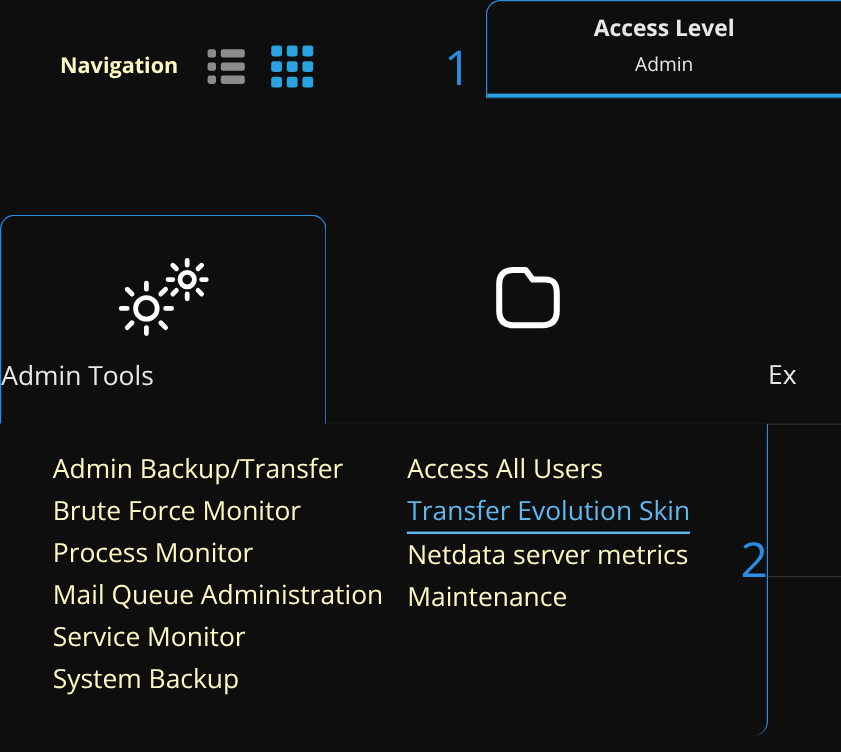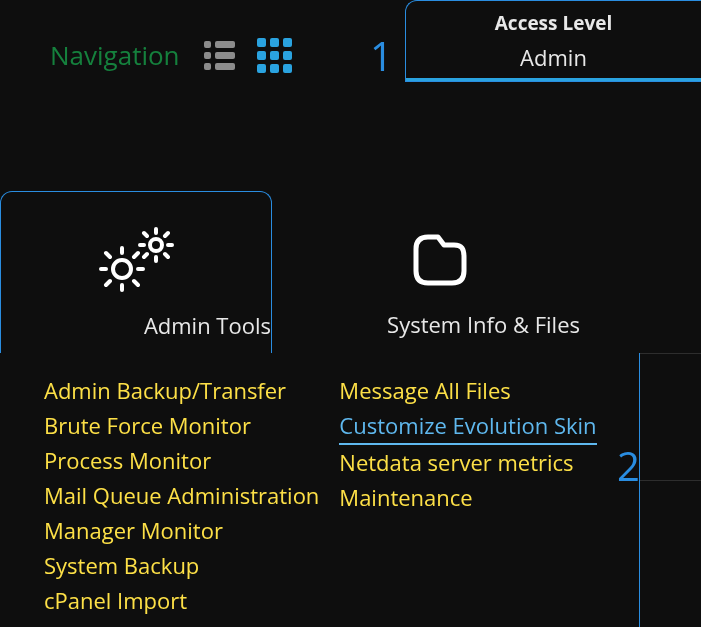--- a/index.html
+++ b/index.html
@@ -15,23 +15,23 @@
 
   
   .topbar {
     display: flex;
     align-items: center;
     height: 110px;
     padding-left: 50px;
     gap: 24px;
   }
   .nav-label {
-    font-size: 26px;
-    font-weight: 400;
-    color: #15803d;
+    font-size: 18px;
+    font-weight: 700;
+    color: #fef9c3;
   }
   .view-icons { display: flex; gap: 22px; align-items: center; }
   .icon-list { display: inline-flex; flex-direction: column; gap: 4px; }
   .icon-list .row { display: flex; gap: 4px; }
   .icon-list .dot { width: 7px; height: 7px; background: #8c8c8c; border-radius: 2px; }
   .icon-list .bar { width: 20px; height: 7px; background: #8c8c8c; border-radius: 2px; }
   .icon-grid { display: inline-grid; grid-template-columns: repeat(3, 9px); grid-auto-rows: 9px; gap: 4px; }
   .icon-grid .sq { width: 9px; height: 9px; background: #2aa3e0; border-radius: 2px; }
 
   .step-1 {
@@ -66,43 +66,43 @@
   .access-tabs {
     display: flex;
     position: absolute;
     bottom: 0;
     left: 0; right: 0;
     height: 44px;
   }
   .access-tab {
     flex: 1;
     text-align: center;
-    font-size: 22px;
+    font-size: 16px;
     padding-top: 5px;
     cursor: pointer;
     color: #e8e8e8;
   }
   .access-tab.active {
     border-bottom: 3px solid #2aa3e0;
   }
 
   
   .cards {
     position: absolute;
     top: 179px;
     left: 0;
     right: 0;
     height: 175px;
     border-bottom: 1px solid #2d2d2d;
   }
   .card {
     position: absolute;
-    top: 12px;
+    top: 0;
     height: 175px;
-    text-align: right;
+    text-align: left;
     padding-top: 28px;
   }
   .card.active {
     border: 1px solid #2a8de0;
     border-bottom: none;
     border-top-left-radius: 12px;
     border-top-right-radius: 12px;
     background: #0e0e0e;
   }
   .card-icon {
@@ -141,21 +141,21 @@
     top: 353px;
     left: 1px;
     width: 269px;
     height: 2px;
     background: #0e0e0e;
   }
   .col { display: flex; flex-direction: column; }
   .link {
     font-size: 22px;
     line-height: 35px;
-    color: #fde047;
+    color: #fef9c3;
     white-space: nowrap;
     cursor: pointer;
   }
   .link.hi {
     color: #5fb8ee;
     border-bottom: 2px solid #5fb8ee;
     display: inline-block;
     width: fit-content;
   }
 
@@ -235,42 +235,40 @@
     </div>
     <div class="card-title">Admin Tools</div>
   </div>
 
   <div class="card card-system">
     <div class="card-icon">
       <svg width="60" height="56" viewBox="0 0 60 56" fill="none" stroke="#fff" stroke-width="5" stroke-linejoin="round">
         <path d="M6 18 C6 10 10 6 18 6 h10 l6 8 h10 c8 0 10 4 10 12 v14 c0 8-4 12-12 12 H18 c-8 0-12-4-12-12 Z"></path>
       </svg>
     </div>
-    <div class="card-title">System Info &amp; Files</div>
   </div>
 
   <div class="card card-extra">
     <div class="card-icon"></div>
     <div class="card-title">Ex</div>
   </div>
 </div>
 
 <div class="dropdown">
   <div class="col" id="col1">
       <span class="link">Admin Backup/Transfer</span>
       <span class="link">Brute Force Monitor</span>
       <span class="link">Process Monitor</span>
       <span class="link">Mail Queue Administration</span>
-      <span class="link">Manager Monitor</span>
+      <span class="link">Service Monitor</span>
       <span class="link">System Backup</span>
-      <span class="link">cPanel Import</span>
     </div>
   <div class="col" id="col2">
-      <span class="link">Message All Files</span>
-      <span class="link hi">Customize Evolution Skin</span>
+      <span class="link">Access All Users</span>
+      <span class="link hi">Transfer Evolution Skin</span>
       <span class="link">Netdata server metrics</span>
       <span class="link">Maintenance</span>
     </div>
 </div>
 <div class="dropdown-mask"></div>
 
 <div class="step-2">2</div>
 <div class="rule-right"></div>
 
 </body></html>

